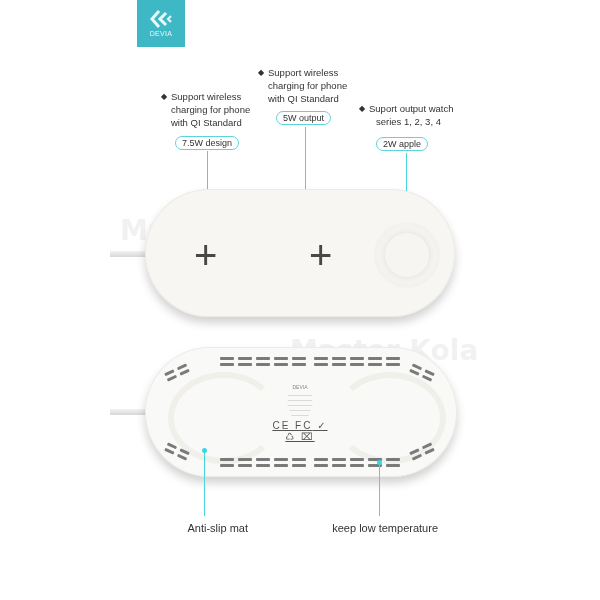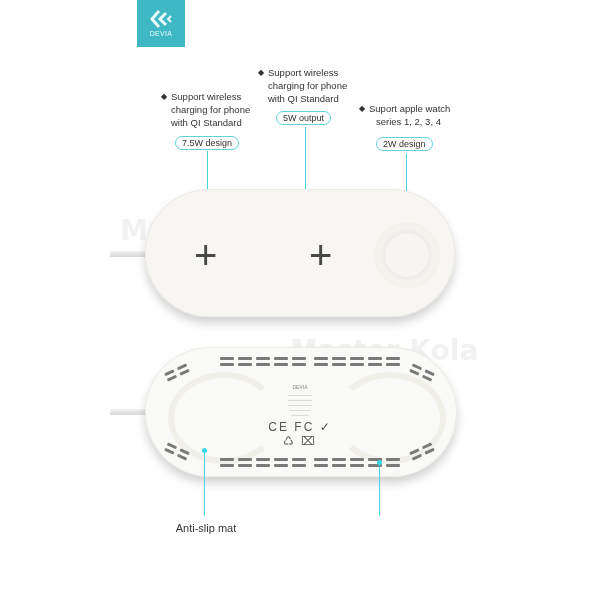--- a/index.html
+++ b/index.html
@@ -14,23 +14,23 @@
   .vline { width:1px; background:#48d3dd; }
   .dot { width:5px; height:5px; border-radius:50%; background:#36d8e6; }
   .pad { border-radius:70px; background:#f7f6f2; box-shadow: 0 6px 10px rgba(0,0,0,0.18), inset 0 0 0 1px #ecebe6; }
   .cable { background:linear-gradient(#f2f2f2,#d7d7d7); height:6px; }
   .plus { color:#484848; font-size:40px; line-height:40px; font-weight:300; }
   .watch-ring { width:66px; height:66px; border-radius:50%; background:radial-gradient(circle at 50% 50%, #f4f3ef 0, #f4f3ef 60%, #eceae4 100%); }
   .watch-disc { width:44px; height:44px; border-radius:50%; background:#f6f5f1; box-shadow: 0 0 6px rgba(0,0,0,0.08); }
   .vent { height:3px; width:14px; background:#7a7a7a; border-radius:1px; }
   .vent-row { display:flex; gap:4px; }
   .arc { border:6px solid #f0efea; border-radius:50%; }
-  .label { font-size:11px; color:#333; text-align:center; line-height:15px; }
+  .label { font-size:11px; color:#333; text-align:right; line-height:15px; }
   .tiny { font-size:3.5px; color:#888; line-height:5px; text-align:center; }
-  .cert { font-size:12px; color:#555; letter-spacing:2px; }
+  .cert { font-size:10px; color:#555; letter-spacing:2px;text-decoration:underline; }
   .wm { color:rgba(200,200,200,0.25); font-size:28px; font-weight:bold; font-family:"DejaVu Sans", sans-serif; }
 </style>
 </head>
 <body>
 
 <div class="abs logo">
   <svg width="22" height="18" viewBox="0 0 22 18">
     <path d="M9 1 L2 9 L9 17" stroke="#e8f9fb" stroke-width="3" fill="none"></path>
     <path d="M16 3 L10 9 L16 15" stroke="#e8f9fb" stroke-width="3" fill="none"></path>
     <path d="M21 6 L18 9 L21 12" stroke="#e8f9fb" stroke-width="2" fill="none"></path>
@@ -56,24 +56,24 @@
   <div>Support wireless</div>
   <div>charging for phone</div>
   <div>with QI Standard</div>
 </div>
 <div class="abs pill" style="left:276px; top:111px;">5W output</div>
 <div class="abs vline" style="left:305px; top:127px; height:102px;"></div>
 <div class="abs dot" style="left:303px; top:228px;"></div>
 
 <div class="abs feat" style="left:369px; top:102px;">
   <span class="bullet">◆</span>
-  <div>Suport apple watch</div>
+  <div>Suport output watch</div>
   <div style="padding-left:7px;">series 1, 2, 3, 4</div>
 </div>
-<div class="abs pill" style="left:376px; top:137px;">2W design</div>
+<div class="abs pill" style="left:376px; top:137px;">2W apple</div>
 <div class="abs vline" style="left:406px; top:153px; height:76px;"></div>
 <div class="abs dot" style="left:404px; top:228px;"></div>
 
 <div class="abs cable" style="left:110px; top:251px; width:40px;"></div>
 <div class="abs pad" style="left:145px; top:189px; width:310px; height:128px;"></div>
 <div class="abs plus" style="left:194px; top:235px;">+</div>
 <div class="abs plus" style="left:309px; top:235px;">+</div>
 <div class="abs watch-ring" style="left:374px; top:222px;"></div>
 <div class="abs watch-disc" style="left:385px; top:233px;"></div>
 
@@ -198,13 +198,14 @@
   <div class="cert" style="text-align:center; margin-top:2px;"><span>CE FC</span> ✓ ♺ ⌧</div>
 </div>
 
 <div class="abs dot" style="left:202px; top:448px;"></div>
 <div class="abs vline" style="left:204px; top:452px; height:64px;"></div>
 <div class="abs dot" style="left:377px; top:460px;"></div>
 <div class="abs vline" style="left:379px; top:464px; height:52px;"></div>
 
 <div class="abs label" style="left:164px; top:521px; width:84px;">Anti-slip mat</div>
 <div class="abs label" style="left:318px; top:521px; width:120px;">
+  <div>keep low temperature</div>
 </div>
 
 </body></html>

